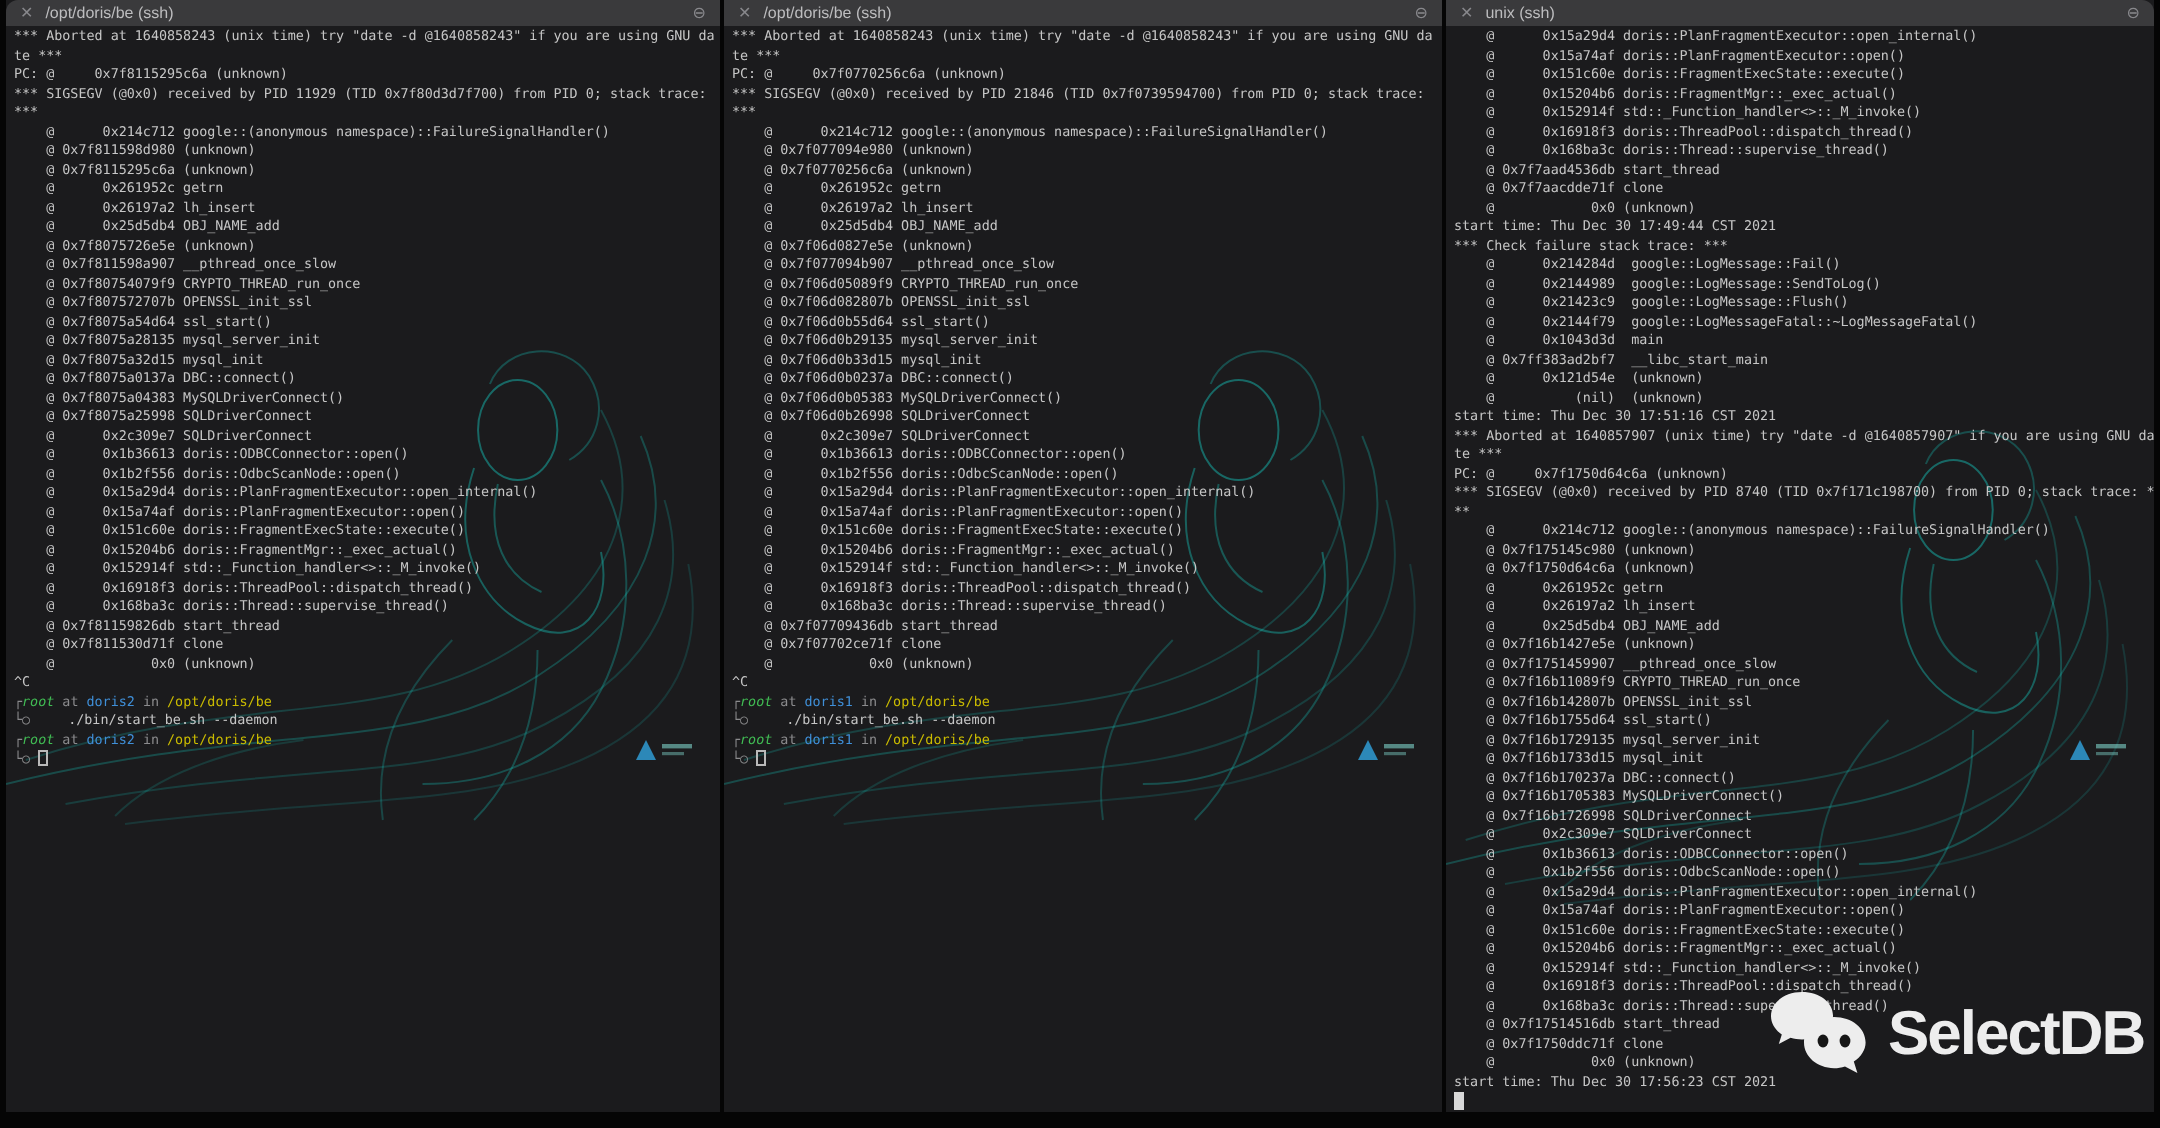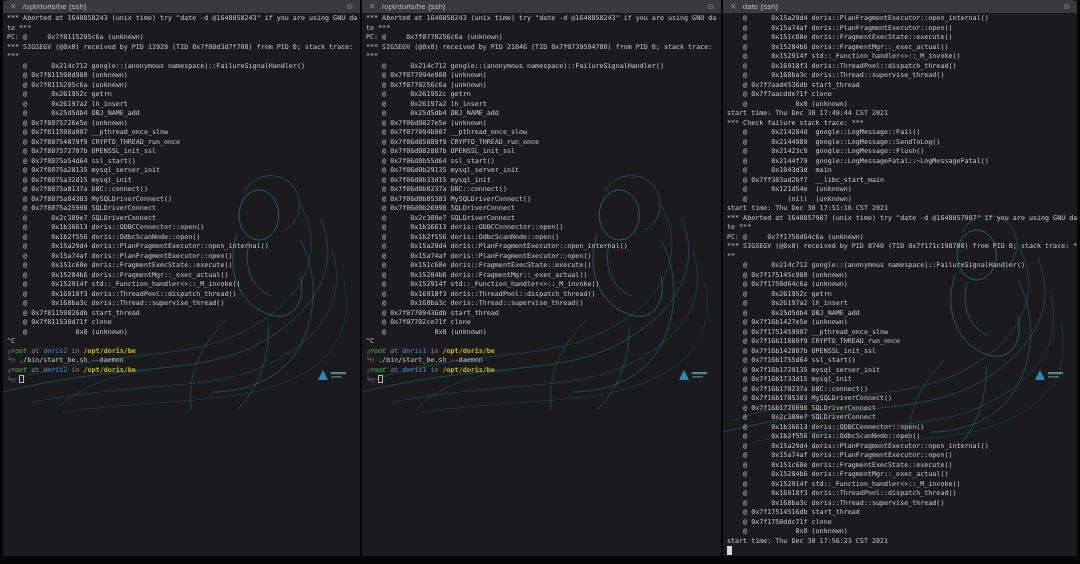--- a/index.html
+++ b/index.html
@@ -17,22 +17,22 @@
   #pane2 .titlebar { border-top-right-radius:6px; }
   .tb-close, .tb-collapse { color:#88888c; font-size:8px; line-height:13px; cursor:pointer; }
   .tb-spacer { flex:1; }
   .content { position:absolute; top:14px; left:4px; right:0; bottom:0; z-index:2;
              font:6.7px/9.5px "DejaVu Sans Mono", monospace; color:#c6c6c6;
              white-space:pre; overflow:hidden; }
   .tl { height:9.5px; }
   .seg-grn { color:#41bd54;font-style:italic; }
   .seg-dim { color:#8b8b8d; }
   .seg-hst { color:#3f8fd8; }
-  .seg-pth { color:#cbbc00; font-weight:bold; }
-  .seg-txt { color:#c6c6c6; }
+  .seg-pth { color:#cbbc00; font-weight:normal; }
+  .seg-txt { color:#c6c6c6;margin-left:15px; }
   .seg-co  { display:inline-block; width:4.5px; height:7.5px; border:1px solid #b9b9b9;
              vertical-align:-1px; }
   .seg-cb  { display:inline-block; width:5px; height:8.5px; background:#d8d8d8;
              vertical-align:-1.5px; }
   .bgart { position:absolute; left:0; top:130px; width:100%; height:290px; z-index:1;
            pointer-events:none; }
   .doris-mini { position:absolute; right:12px; top:369px; z-index:1; pointer-events:none; }
   .brandmark { position:absolute; left:884px; top:494px; z-index:9; display:flex;
                align-items:center; gap:8px; pointer-events:none; }
   .brand-text { font:bold 31px "Liberation Sans", sans-serif; color:#ededed;
@@ -101,21 +101,21 @@
       <polygon points="5,1 10,11 0,11" fill="#2f9bd3" opacity=".85"></polygon>
       <rect x="13" y="3" width="15" height="2.2" fill="#7fd3c9" opacity=".6"></rect>
       <rect x="13" y="7" width="11" height="1.6" fill="#7fd3c9" opacity=".45"></rect>
     </svg>
     <div class="content"><div class="tl">*** Aborted at 1640858243 (unix time) try "date -d @1640858243" if you are using GNU da</div><div class="tl">te ***</div><div class="tl">PC: @     0x7f0770256c6a (unknown)</div><div class="tl">*** SIGSEGV (@0x0) received by PID 21846 (TID 0x7f0739594700) from PID 0; stack trace:</div><div class="tl">***</div><div class="tl">    @      0x214c712 google::(anonymous namespace)::FailureSignalHandler()</div><div class="tl">    @ 0x7f077094e980 (unknown)</div><div class="tl">    @ 0x7f0770256c6a (unknown)</div><div class="tl">    @      0x261952c getrn</div><div class="tl">    @      0x26197a2 lh_insert</div><div class="tl">    @      0x25d5db4 OBJ_NAME_add</div><div class="tl">    @ 0x7f06d0827e5e (unknown)</div><div class="tl">    @ 0x7f077094b907 __pthread_once_slow</div><div class="tl">    @ 0x7f06d05089f9 CRYPTO_THREAD_run_once</div><div class="tl">    @ 0x7f06d082807b OPENSSL_init_ssl</div><div class="tl">    @ 0x7f06d0b55d64 ssl_start()</div><div class="tl">    @ 0x7f06d0b29135 mysql_server_init</div><div class="tl">    @ 0x7f06d0b33d15 mysql_init</div><div class="tl">    @ 0x7f06d0b0237a DBC::connect()</div><div class="tl">    @ 0x7f06d0b05383 MySQLDriverConnect()</div><div class="tl">    @ 0x7f06d0b26998 SQLDriverConnect</div><div class="tl">    @      0x2c309e7 SQLDriverConnect</div><div class="tl">    @      0x1b36613 doris::ODBCConnector::open()</div><div class="tl">    @      0x1b2f556 doris::OdbcScanNode::open()</div><div class="tl">    @      0x15a29d4 doris::PlanFragmentExecutor::open_internal()</div><div class="tl">    @      0x15a74af doris::PlanFragmentExecutor::open()</div><div class="tl">    @      0x151c60e doris::FragmentExecState::execute()</div><div class="tl">    @      0x15204b6 doris::FragmentMgr::_exec_actual()</div><div class="tl">    @      0x152914f std::_Function_handler&lt;&gt;::_M_invoke()</div><div class="tl">    @      0x16918f3 doris::ThreadPool::dispatch_thread()</div><div class="tl">    @      0x168ba3c doris::Thread::supervise_thread()</div><div class="tl">    @ 0x7f07709436db start_thread</div><div class="tl">    @ 0x7f07702ce71f clone</div><div class="tl">    @            0x0 (unknown)</div><div class="tl">^C</div><div class="tl"><span class="seg-dim">┌</span><span class="seg-grn">root</span><span class="seg-dim"> at </span><span class="seg-hst">doris1</span><span class="seg-dim"> in </span><span class="seg-pth">/opt/doris/be</span></div><div class="tl"><span class="seg-dim">└○ </span><span class="seg-txt">./bin/start_be.sh --daemon</span></div><div class="tl"><span class="seg-dim">┌</span><span class="seg-grn">root</span><span class="seg-dim"> at </span><span class="seg-hst">doris1</span><span class="seg-dim"> in </span><span class="seg-pth">/opt/doris/be</span></div><div class="tl"><span class="seg-dim">└○ </span><span class="seg-co"></span></div></div>
   </section>
 
   <section class="pane" id="pane2">
     <header class="titlebar">
       <span class="tb-close">✕</span>
-      <span class="tb-title">date (ssh)</span>
+      <span class="tb-title">unix (ssh)</span>
       <span class="tb-spacer"></span>
       <span class="tb-collapse">⊖</span>
     </header>
     <svg class="bgart" viewBox="0 0 360 290" preserveAspectRatio="none" style="top:170px;">
       <g fill="none" stroke="#16c8be">
         <path d="M10,250 C120,215 190,235 255,195 C312,160 322,115 300,75" stroke-opacity=".22"></path>
         <path d="M0,262 C130,230 205,248 268,208 C325,172 338,128 320,88" stroke-opacity=".28"></path>
         <path d="M30,272 C150,250 215,262 272,232 C330,202 345,162 332,120" stroke-opacity=".2"></path>
         <path d="M60,282 C170,268 235,274 290,250 C340,228 352,192 344,152" stroke-opacity=".16"></path>
         <ellipse cx="258" cy="85" rx="20" ry="25" stroke-opacity=".45"></ellipse>
@@ -129,14 +129,23 @@
       </g>
     </svg>
     <svg class="doris-mini" width="30" height="12" viewBox="0 0 30 12">
       <polygon points="5,1 10,11 0,11" fill="#2f9bd3" opacity=".85"></polygon>
       <rect x="13" y="3" width="15" height="2.2" fill="#7fd3c9" opacity=".6"></rect>
       <rect x="13" y="7" width="11" height="1.6" fill="#7fd3c9" opacity=".45"></rect>
     </svg>
     <div class="content"><div class="tl">    @      0x15a29d4 doris::PlanFragmentExecutor::open_internal()</div><div class="tl">    @      0x15a74af doris::PlanFragmentExecutor::open()</div><div class="tl">    @      0x151c60e doris::FragmentExecState::execute()</div><div class="tl">    @      0x15204b6 doris::FragmentMgr::_exec_actual()</div><div class="tl">    @      0x152914f std::_Function_handler&lt;&gt;::_M_invoke()</div><div class="tl">    @      0x16918f3 doris::ThreadPool::dispatch_thread()</div><div class="tl">    @      0x168ba3c doris::Thread::supervise_thread()</div><div class="tl">    @ 0x7f7aad4536db start_thread</div><div class="tl">    @ 0x7f7aacdde71f clone</div><div class="tl">    @            0x0 (unknown)</div><div class="tl">start time: Thu Dec 30 17:49:44 CST 2021</div><div class="tl">*** Check failure stack trace: ***</div><div class="tl">    @      0x214284d  google::LogMessage::Fail()</div><div class="tl">    @      0x2144989  google::LogMessage::SendToLog()</div><div class="tl">    @      0x21423c9  google::LogMessage::Flush()</div><div class="tl">    @      0x2144f79  google::LogMessageFatal::~LogMessageFatal()</div><div class="tl">    @      0x1043d3d  main</div><div class="tl">    @ 0x7ff383ad2bf7  __libc_start_main</div><div class="tl">    @      0x121d54e  (unknown)</div><div class="tl">    @          (nil)  (unknown)</div><div class="tl">start time: Thu Dec 30 17:51:16 CST 2021</div><div class="tl">*** Aborted at 1640857907 (unix time) try "date -d @1640857907" if you are using GNU da</div><div class="tl">te ***</div><div class="tl">PC: @     0x7f1750d64c6a (unknown)</div><div class="tl">*** SIGSEGV (@0x0) received by PID 8740 (TID 0x7f171c198700) from PID 0; stack trace: *</div><div class="tl">**</div><div class="tl">    @      0x214c712 google::(anonymous namespace)::FailureSignalHandler()</div><div class="tl">    @ 0x7f175145c980 (unknown)</div><div class="tl">    @ 0x7f1750d64c6a (unknown)</div><div class="tl">    @      0x261952c getrn</div><div class="tl">    @      0x26197a2 lh_insert</div><div class="tl">    @      0x25d5db4 OBJ_NAME_add</div><div class="tl">    @ 0x7f16b1427e5e (unknown)</div><div class="tl">    @ 0x7f1751459907 __pthread_once_slow</div><div class="tl">    @ 0x7f16b11089f9 CRYPTO_THREAD_run_once</div><div class="tl">    @ 0x7f16b142807b OPENSSL_init_ssl</div><div class="tl">    @ 0x7f16b1755d64 ssl_start()</div><div class="tl">    @ 0x7f16b1729135 mysql_server_init</div><div class="tl">    @ 0x7f16b1733d15 mysql_init</div><div class="tl">    @ 0x7f16b170237a DBC::connect()</div><div class="tl">    @ 0x7f16b1705383 MySQLDriverConnect()</div><div class="tl">    @ 0x7f16b1726998 SQLDriverConnect</div><div class="tl">    @      0x2c309e7 SQLDriverConnect</div><div class="tl">    @      0x1b36613 doris::ODBCConnector::open()</div><div class="tl">    @      0x1b2f556 doris::OdbcScanNode::open()</div><div class="tl">    @      0x15a29d4 doris::PlanFragmentExecutor::open_internal()</div><div class="tl">    @      0x15a74af doris::PlanFragmentExecutor::open()</div><div class="tl">    @      0x151c60e doris::FragmentExecState::execute()</div><div class="tl">    @      0x15204b6 doris::FragmentMgr::_exec_actual()</div><div class="tl">    @      0x152914f std::_Function_handler&lt;&gt;::_M_invoke()</div><div class="tl">    @      0x16918f3 doris::ThreadPool::dispatch_thread()</div><div class="tl">    @      0x168ba3c doris::Thread::supervise_thread()</div><div class="tl">    @ 0x7f17514516db start_thread</div><div class="tl">    @ 0x7f1750ddc71f clone</div><div class="tl">    @            0x0 (unknown)</div><div class="tl">start time: Thu Dec 30 17:56:23 CST 2021</div><div class="tl"><span class="seg-cb"></span></div></div>
   </section>
 
+  <div class="brandmark">
+    <svg width="52" height="46" viewBox="0 0 52 46">
+      <path d="M17 2 C8.2 2 1.5 7.3 1.5 14 c0 3.8 2.1 7 5.4 9.2 L5.4 28 l5.9-3.1 c1.8.5 3.7.8 5.7.8 8.8 0 15.5-5.3 15.5-11.9S25.8 2 17 2z" fill="#ededed"></path>
+      <path d="M33 14.5 c-8.3 0-15 5.7-15 12.8 0 7.1 6.7 12.8 15 12.8 1.9 0 3.8-.3 5.5-.9 l6.2 3.3-1.8-5.7 c3.6-2.3 5.9-5.8 5.9-9.5 0-7.1-6.7-12.8-15.8-12.8z" fill="#ededed"></path>
+      <ellipse cx="27.5" cy="26.5" rx="2.7" ry="3.2" fill="#161616"></ellipse>
+      <ellipse cx="38.5" cy="26.5" rx="2.7" ry="3.2" fill="#161616"></ellipse>
+    </svg>
+    <span class="brand-text">SelectDB</span>
+  </div>
 
 </div>
 
 </body></html>

